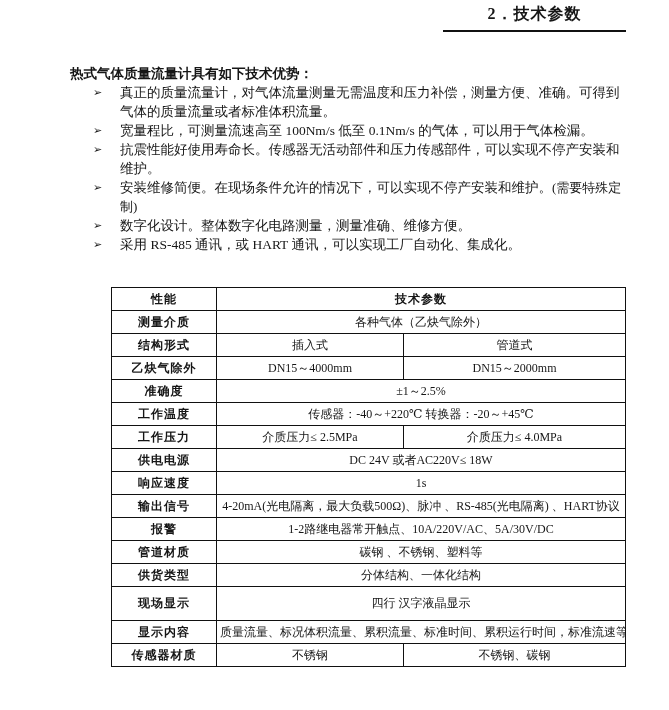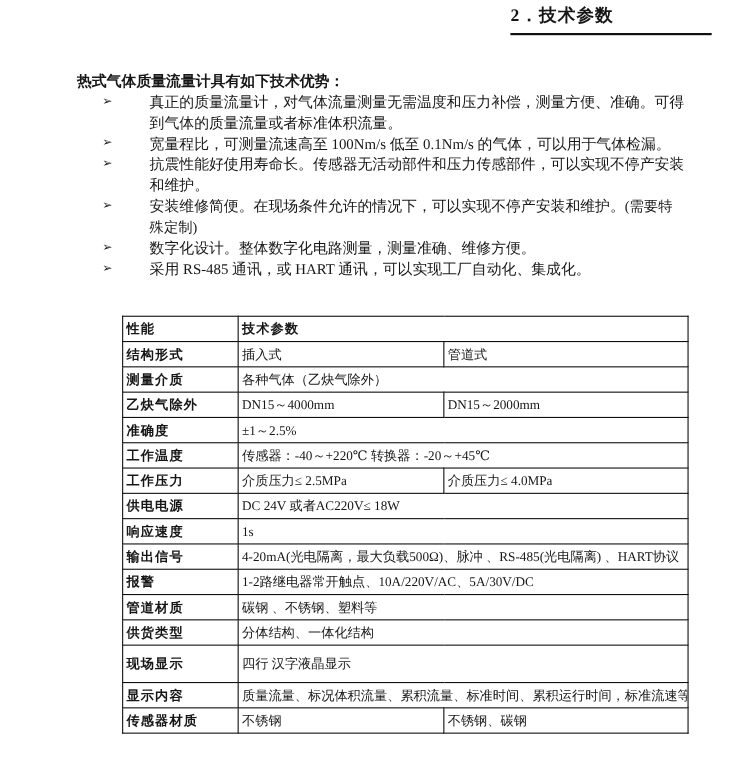--- a/index.html
+++ b/index.html
@@ -4,42 +4,43 @@
 <style>
   * { margin:0; padding:0; box-sizing:border-box; }
   html,body { background:#ffffff; }
   body {
     width:669px; height:710px;
     position:relative; overflow:hidden;
     font-family:"Liberation Serif","DejaVu Serif",serif;
     color:#161616;
   }
   .title-block {
-    position:absolute; top:4px; left:464px; width:183px;
+    position:absolute; top:4px; left:443px; width:183px;
+    text-align:center;
     border-bottom:2px solid #111;
     padding-bottom:5px;
   }
   .title { font-size:16px; font-weight:bold; letter-spacing:1px; white-space:nowrap; }
   .content { position:absolute; left:70px; top:64px; width:553px; }
   .intro { font-size:13.5px; line-height:19px;font-weight:bold; }
   .bullet-item {
     display:flex; align-items:flex-start;
     padding-left:23px;
     font-size:13.5px; line-height:19px;
   }
   .bullet-marker { flex:0 0 27px; width:27px; font-size:11px; line-height:19px; }
-  .bullet-text { flex:1;margin-left:16px; }
+  .bullet-text { flex:1; }
   .bullet-note { font-size:13px; }
   .spec-table {
     border-collapse:collapse; table-layout:fixed;
     width:514px; margin:33px 0 0 41px;
   }
   .spec-table td {
     border:1px solid #111;
-    vertical-align:middle;
+    text-align:center; vertical-align:middle;
     font-size:12px; line-height:15px;
     height:23px; padding:1px 3px;
     overflow:hidden; white-space:nowrap;
   }
   .spec-table td.label-cell { font-weight:bold; letter-spacing:1px; }
   .spec-table td.header-cell { font-weight:bold; letter-spacing:1px; }
   .spec-table tr.tall td { height:34px; }
 </style>
 </head>
 <body>
@@ -85,27 +86,27 @@
         <col style="width:105px">
         <col style="width:187px">
         <col style="width:222px">
       </colgroup>
       <tbody id="spec-tbody">
           <tr>
             <td class="label-cell">性能</td>
             <td class="value-cell header-cell" colspan="2">技术参数</td>
           </tr>
           <tr>
+            <td class="label-cell">测量介质</td>
+            <td class="value-cell" colspan="2">各种气体（乙炔气除外）</td>
+          </tr>
+          <tr>
             <td class="label-cell">结构形式</td>
             <td class="value-cell">插入式</td>
             <td class="value-cell">管道式</td>
-          </tr>
-          <tr>
-            <td class="label-cell">测量介质</td>
-            <td class="value-cell" colspan="2">各种气体（乙炔气除外）</td>
           </tr>
           <tr>
             <td class="label-cell">乙炔气除外</td>
             <td class="value-cell">DN15～4000mm</td>
             <td class="value-cell">DN15～2000mm</td>
           </tr>
           <tr>
             <td class="label-cell">准确度</td>
             <td class="value-cell" colspan="2">±1～2.5%</td>
           </tr>

